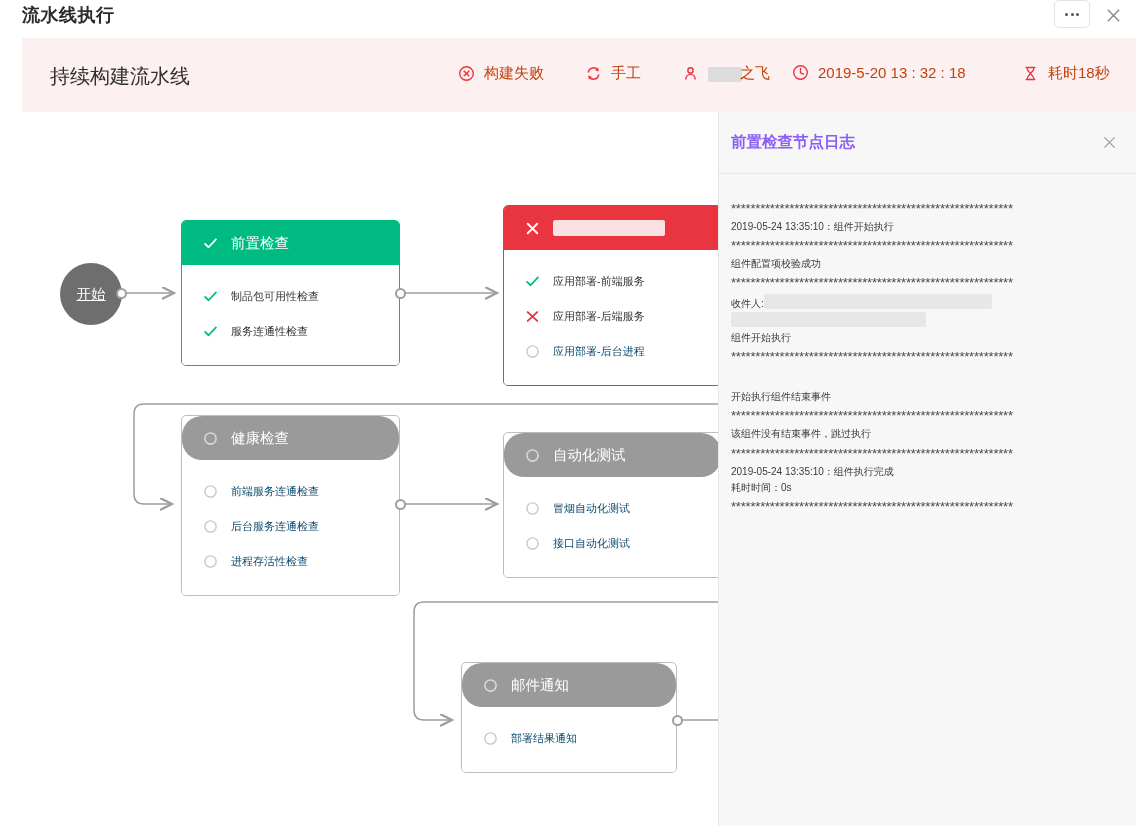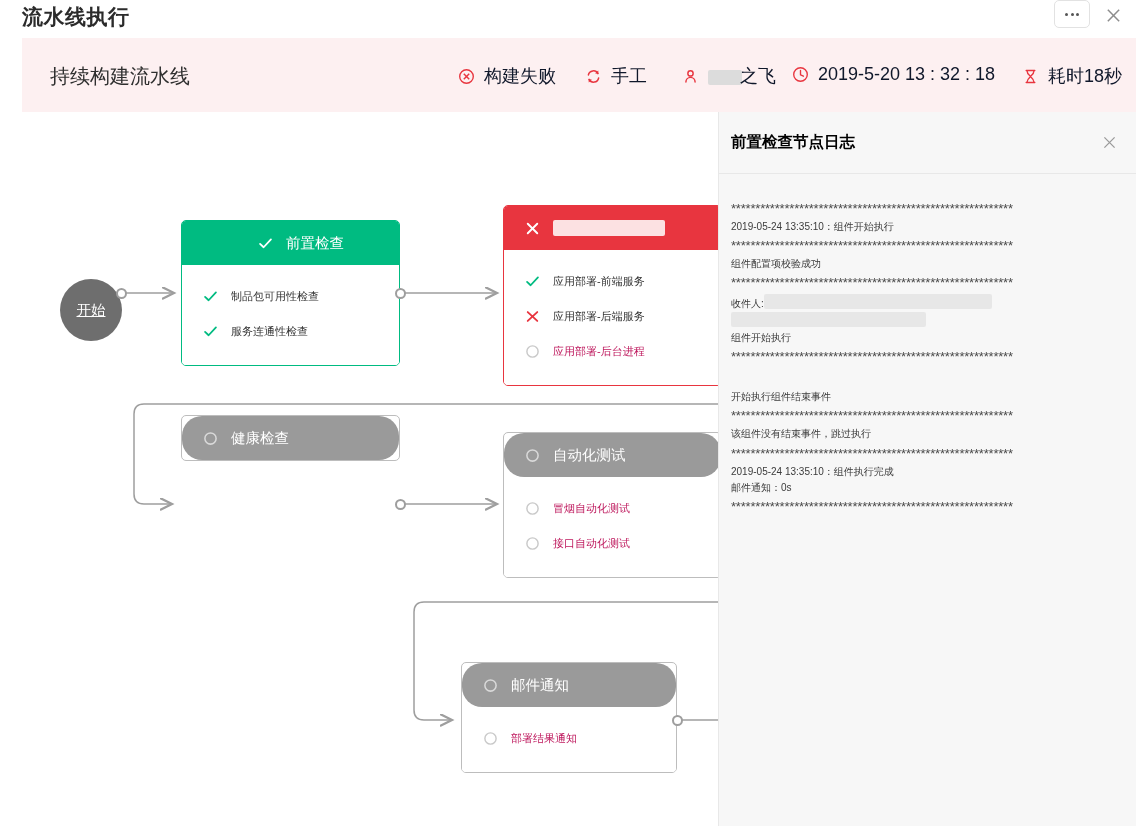--- a/index.html
+++ b/index.html
@@ -11,21 +11,21 @@
   }
   #app { position: relative; width: 1136px; height: 826px; background:#fff; }
 
   
   .titlebar {
     position: absolute; left: 0; top: 0; width: 1136px; height: 30px;
     background: #ffffff;
   }
   .titlebar .title {
     position: absolute; left: 22px; top: 3px;
-    font-size: 21px; font-weight: bold; color: #2b2b2b; letter-spacing: .5px;
+    font-size: 18px; font-weight: bold; color: #2b2b2b; letter-spacing: .5px;
   }
   .win-more {
     position: absolute; right: 46px; top: 0px;
     width: 36px; height: 28px; border: 1px solid #e2e2e2; border-radius: 5px;
     background: #fff; display: flex; align-items: center; justify-content: center;
     cursor: pointer;
   }
   .win-more .dots { display:flex; gap:2.5px; }
   .win-more .dots i { width:3px; height:3px; border-radius:50%; background:#555; display:block; }
   .win-close {
@@ -36,21 +36,21 @@
   
   .banner {
     position: absolute; left: 22px; top: 38px; width: 1114px; height: 74px;
     background: #fdf0f1;
   }
   .banner .pipeline-name {
     position: absolute; left: 28px; top: 25px;
     font-size: 20px; color: #2f2f2f;
   }
   .meta { position: absolute; display:flex; align-items:center; gap:9px; top: 26px; }
-  .meta .mtext { font-size: 18px; color: #0f172a; white-space: nowrap; }
+  .meta .mtext { font-size: 15px; color: #c2410c; white-space: nowrap; }
   .meta-fail  { left: 436px; }
   .meta-trig  { left: 563px; }
   .meta-user  { left: 660px; }
   .meta-time  { left: 770px; }
   .meta-dur   { left: 1000px; }
   .redacted-chip {
     display:inline-block; width:34px; height:15px; background:#dcdcdc;
     border-radius:2px; vertical-align:middle; margin-right:-2px;
   }
 
@@ -71,30 +71,30 @@
     background: #ffffff; border-radius: 0 0 4px 4px;
     padding: 14px 0 16px 0;
   }
   .node .nitem {
     display:flex; align-items:center; gap:12px; padding-left: 20px;
     height: 35px; font-size: 11px;
   }
 
   
   .node-green { border: 1px solid #00bb81; }
-  .node-green .nhead { background: #00bb81; justify-content: center; }
+  .node-green .nhead { background: #00bb81; }
   
   .node-red { border: 1px solid #e8353f; }
   .node-red .nhead { background: #e8353f; }
   
   .node-gray { border: 1px solid #bdbdbd; }
   .node-gray .nhead { background: #9a9a9a; border-radius: 20px; }
 
   .txt-dark { color:#333333; }
-  .txt-mute { color:#be185d; }
+  .txt-mute { color:#0c4a6e; }
 
   .ico { width:17px; height:17px; flex:0 0 17px; display:block; }
 
   
   .port {
     position:absolute; width:11px; height:11px; border-radius:50%;
     background:#ffffff; border:2px solid #9e9e9e;
   }
 
   
@@ -113,21 +113,21 @@
   .logpanel {
     position:absolute; right:0; top:112px; width:418px; height:714px;
     background:#f7f7f7; border-left:1px solid #e8e8e8;
   }
   .logpanel .lhead {
     height:62px; border-bottom:1px solid #e8e8e8; position:relative;
     background:#f7f7f7;
   }
   .logpanel .lhead .ltitle {
     position:absolute; left:12px; top:20px; font-size:15.5px;
-    font-weight:bold; color:#000000;
+    font-weight:bold; color:#8b5cf6;
   }
   .logpanel .lclose {
     position:absolute; right:14px; top:17px; width:26px; height:26px;
     display:flex; align-items:center; justify-content:center; cursor:pointer;
   }
   .logbody {
     padding:24px 12px 10px 12px; height:652px; overflow:hidden;
   }
   .logline {
     font-size:10px; color:#3b3b3b; line-height:1.62;
@@ -227,21 +227,21 @@
       <path d="M1090 181 L1090 282 Q1090 292 1080 292 L122 292 Q112 292 112 302 L112 382 Q112 392 122 392 L150 392" stroke="#9e9e9e" stroke-width="1.5" fill="none" marker-end="url(#arr)"></path>
 
       <path d="M382 392 L475 392" stroke="#9e9e9e" stroke-width="1.5" fill="none" marker-end="url(#arr)"></path>
 
       <path d="M700 343 L1090 343" stroke="#9e9e9e" stroke-width="1.5" fill="none"></path>
       <path d="M1090 343 L1090 480 Q1090 490 1080 490 L402 490 Q392 490 392 500 L392 598 Q392 608 402 608 L430 608" stroke="#9e9e9e" stroke-width="1.5" fill="none" marker-end="url(#arr)"></path>
 
       <path d="M655 608 L1090 608" stroke="#9e9e9e" stroke-width="1.5" fill="none"></path>
     </svg>
 
-    <div class="start-node" style="left:38px; top:167px;text-decoration:underline;">
+    <div class="start-node" style="left:38px; top:151px;text-decoration:underline;">
       <span>开始</span>
     </div>
     <div class="port" style="left:94px; top:176px;"></div>
 
     <div class="node node-green" style="left:159px; top:108px; width:219px;">
       <div class="nhead">
         <svg class="ico" viewBox="0 0 20 20">
           <path d="M3.6 10.4 L7.8 14.4 L16.4 5.2" stroke="#ffffff" stroke-width="2.1" fill="none" stroke-linecap="round" stroke-linejoin="round"></path>
         </svg>
         <span>前置检查</span>
@@ -291,20 +291,40 @@
         </div>
       </div>
     </div>
 
     <div class="node node-gray" style="left:159px; top:303px; width:219px;">
       <div class="nhead">
         <svg class="ico" viewBox="0 0 20 20">
           <circle cx="10" cy="10" r="6.6" fill="none" stroke="#d9d9d9" stroke-width="1.8"></circle>
         </svg>
         <span>健康检查</span>
+      </div>
+      <div class="nbody">
+        <div class="nitem">
+          <svg class="ico" viewBox="0 0 20 20">
+            <circle cx="10" cy="10" r="6.6" fill="none" stroke="#c9c9c9" stroke-width="1.7"></circle>
+          </svg>
+          <span class="txt-mute">前端服务连通检查</span>
+        </div>
+        <div class="nitem">
+          <svg class="ico" viewBox="0 0 20 20">
+            <circle cx="10" cy="10" r="6.6" fill="none" stroke="#c9c9c9" stroke-width="1.7"></circle>
+          </svg>
+          <span class="txt-mute">后台服务连通检查</span>
+        </div>
+        <div class="nitem">
+          <svg class="ico" viewBox="0 0 20 20">
+            <circle cx="10" cy="10" r="6.6" fill="none" stroke="#c9c9c9" stroke-width="1.7"></circle>
+          </svg>
+          <span class="txt-mute">进程存活性检查</span>
+        </div>
       </div>
     </div>
     <div class="port" style="left:373px; top:387px;"></div>
 
     <div class="node node-gray" style="left:439px; top:550px; width:216px;">
       <div class="nhead">
         <svg class="ico" viewBox="0 0 20 20">
           <circle cx="10" cy="10" r="6.6" fill="none" stroke="#d9d9d9" stroke-width="1.8"></circle>
         </svg>
         <span>邮件通知</span>
@@ -363,18 +383,18 @@
       <div class="logline"><span>收件人:</span><span class="redact-inline" style="width:228px;"></span></div>
       <div class="logline"><span class="redact-inline" style="width:195px;"></span></div>
       <div class="logline">组件开始执行</div>
       <div class="logline stars">**********************************************************</div>
       <div class="logline blank"></div>
       <div class="logline">开始执行组件结束事件</div>
       <div class="logline stars">**********************************************************</div>
       <div class="logline">该组件没有结束事件，跳过执行</div>
       <div class="logline stars">**********************************************************</div>
       <div class="logline">2019-05-24 13:35:10：组件执行完成</div>
-      <div class="logline">邮件通知：0s</div>
+      <div class="logline">耗时时间：0s</div>
       <div class="logline stars">**********************************************************</div>
     </div>
   </div>
 
 </div>
 
 </body></html>

